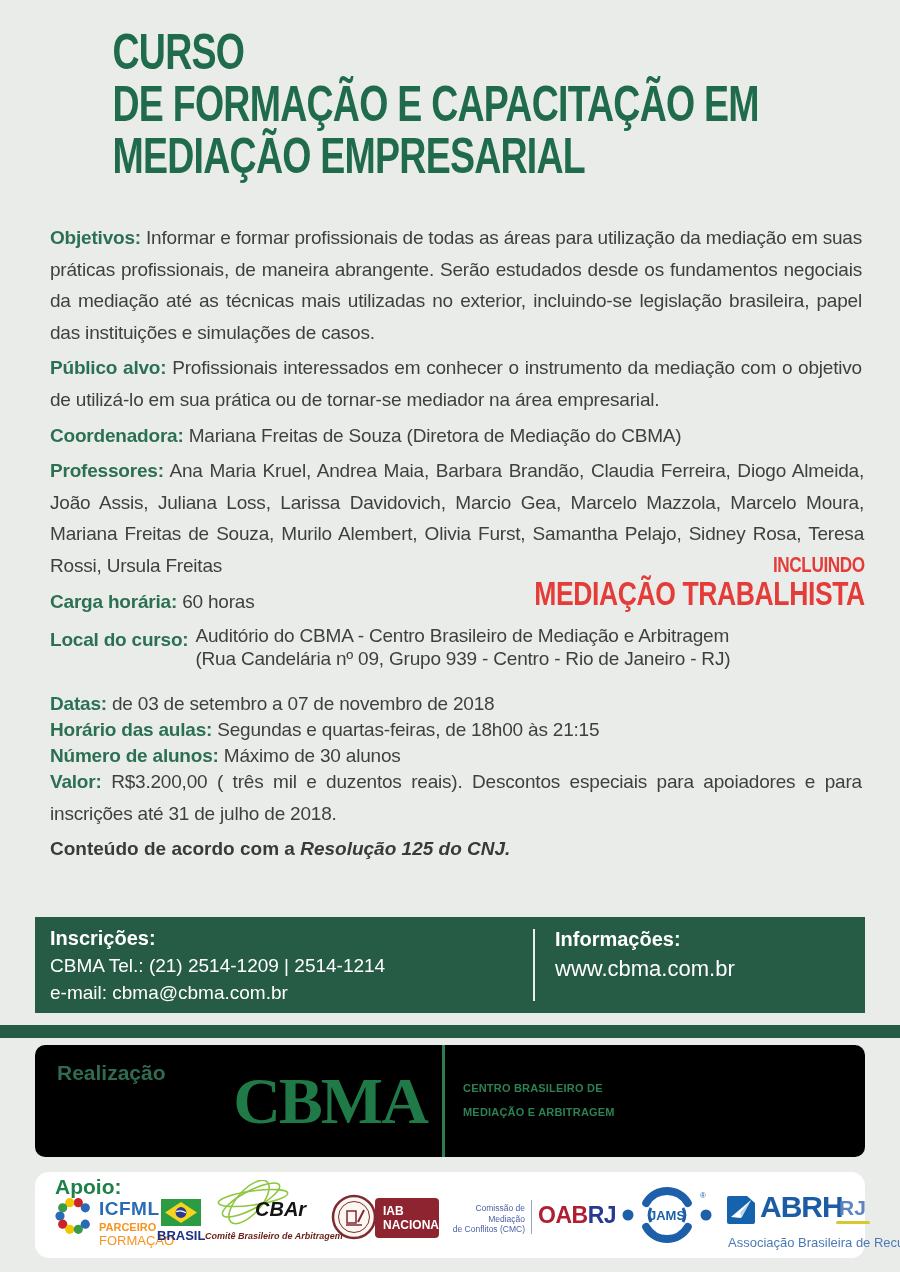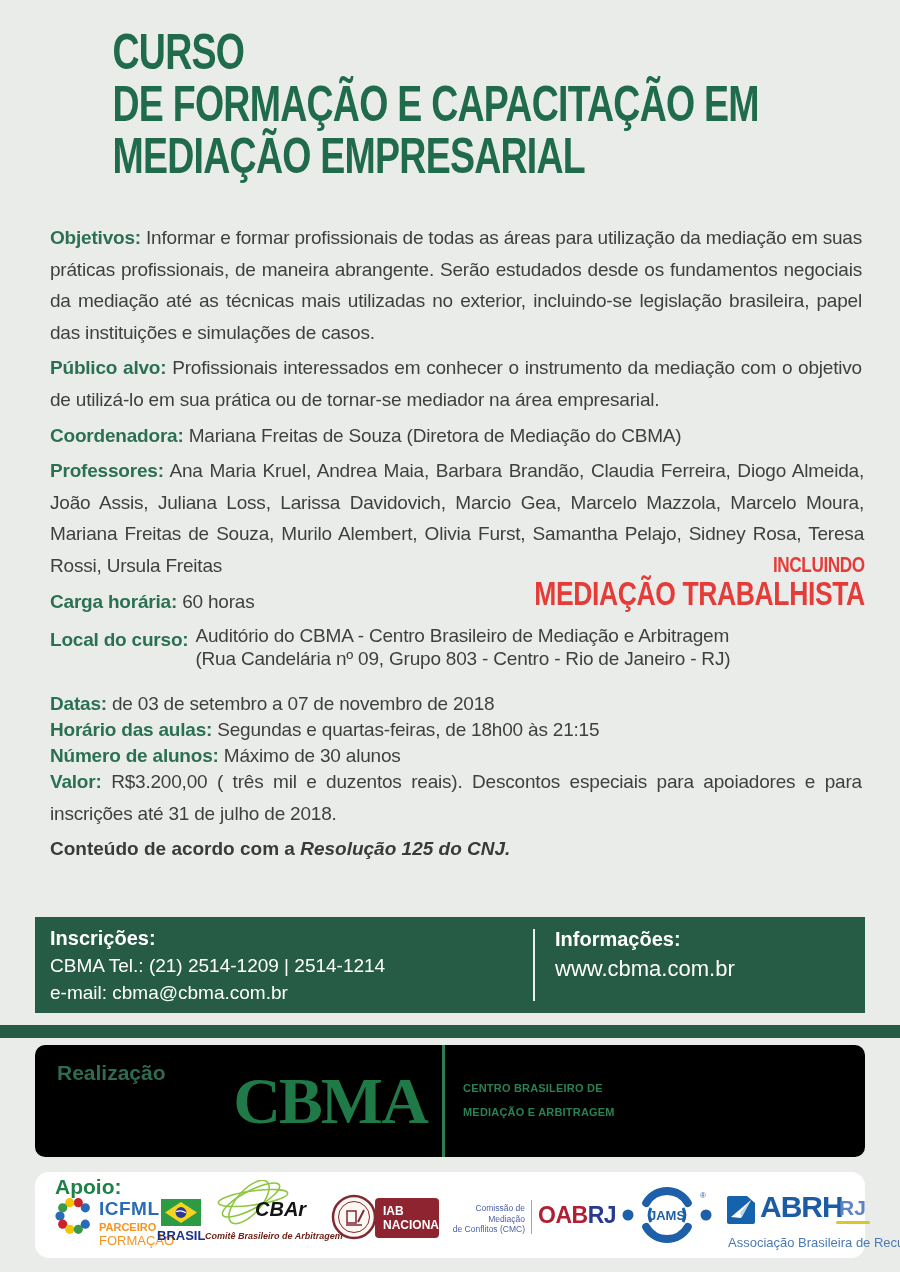--- a/index.html
+++ b/index.html
@@ -113,21 +113,21 @@
 
   <div class="red-block">
     <span class="r1">INCLUINDO</span>
     <span class="r2">MEDIAÇÃO TRABALHISTA</span>
   </div>
 
   <div class="para left local" style="top:624px;">
     <span class="lbl">Local do curso:</span>
     <span class="loc-lines">
       <span>Auditório do CBMA - Centro Brasileiro de Mediação e Arbitragem</span><br>
-      <span>(Rua Candelária nº 09, Grupo 803 - Centro - Rio de Janeiro - RJ)</span>
+      <span>(Rua Candelária nº 09, Grupo 939 - Centro - Rio de Janeiro - RJ)</span>
     </span>
   </div>
 
   <div class="para left" style="top:688px;">
     <span class="lbl">Datas:</span>
     <span>de 03 de setembro a 07 de novembro de 2018</span>
   </div>
 
   <div class="para left" style="top:714px;">
     <span class="lbl">Horário das aulas:</span>

